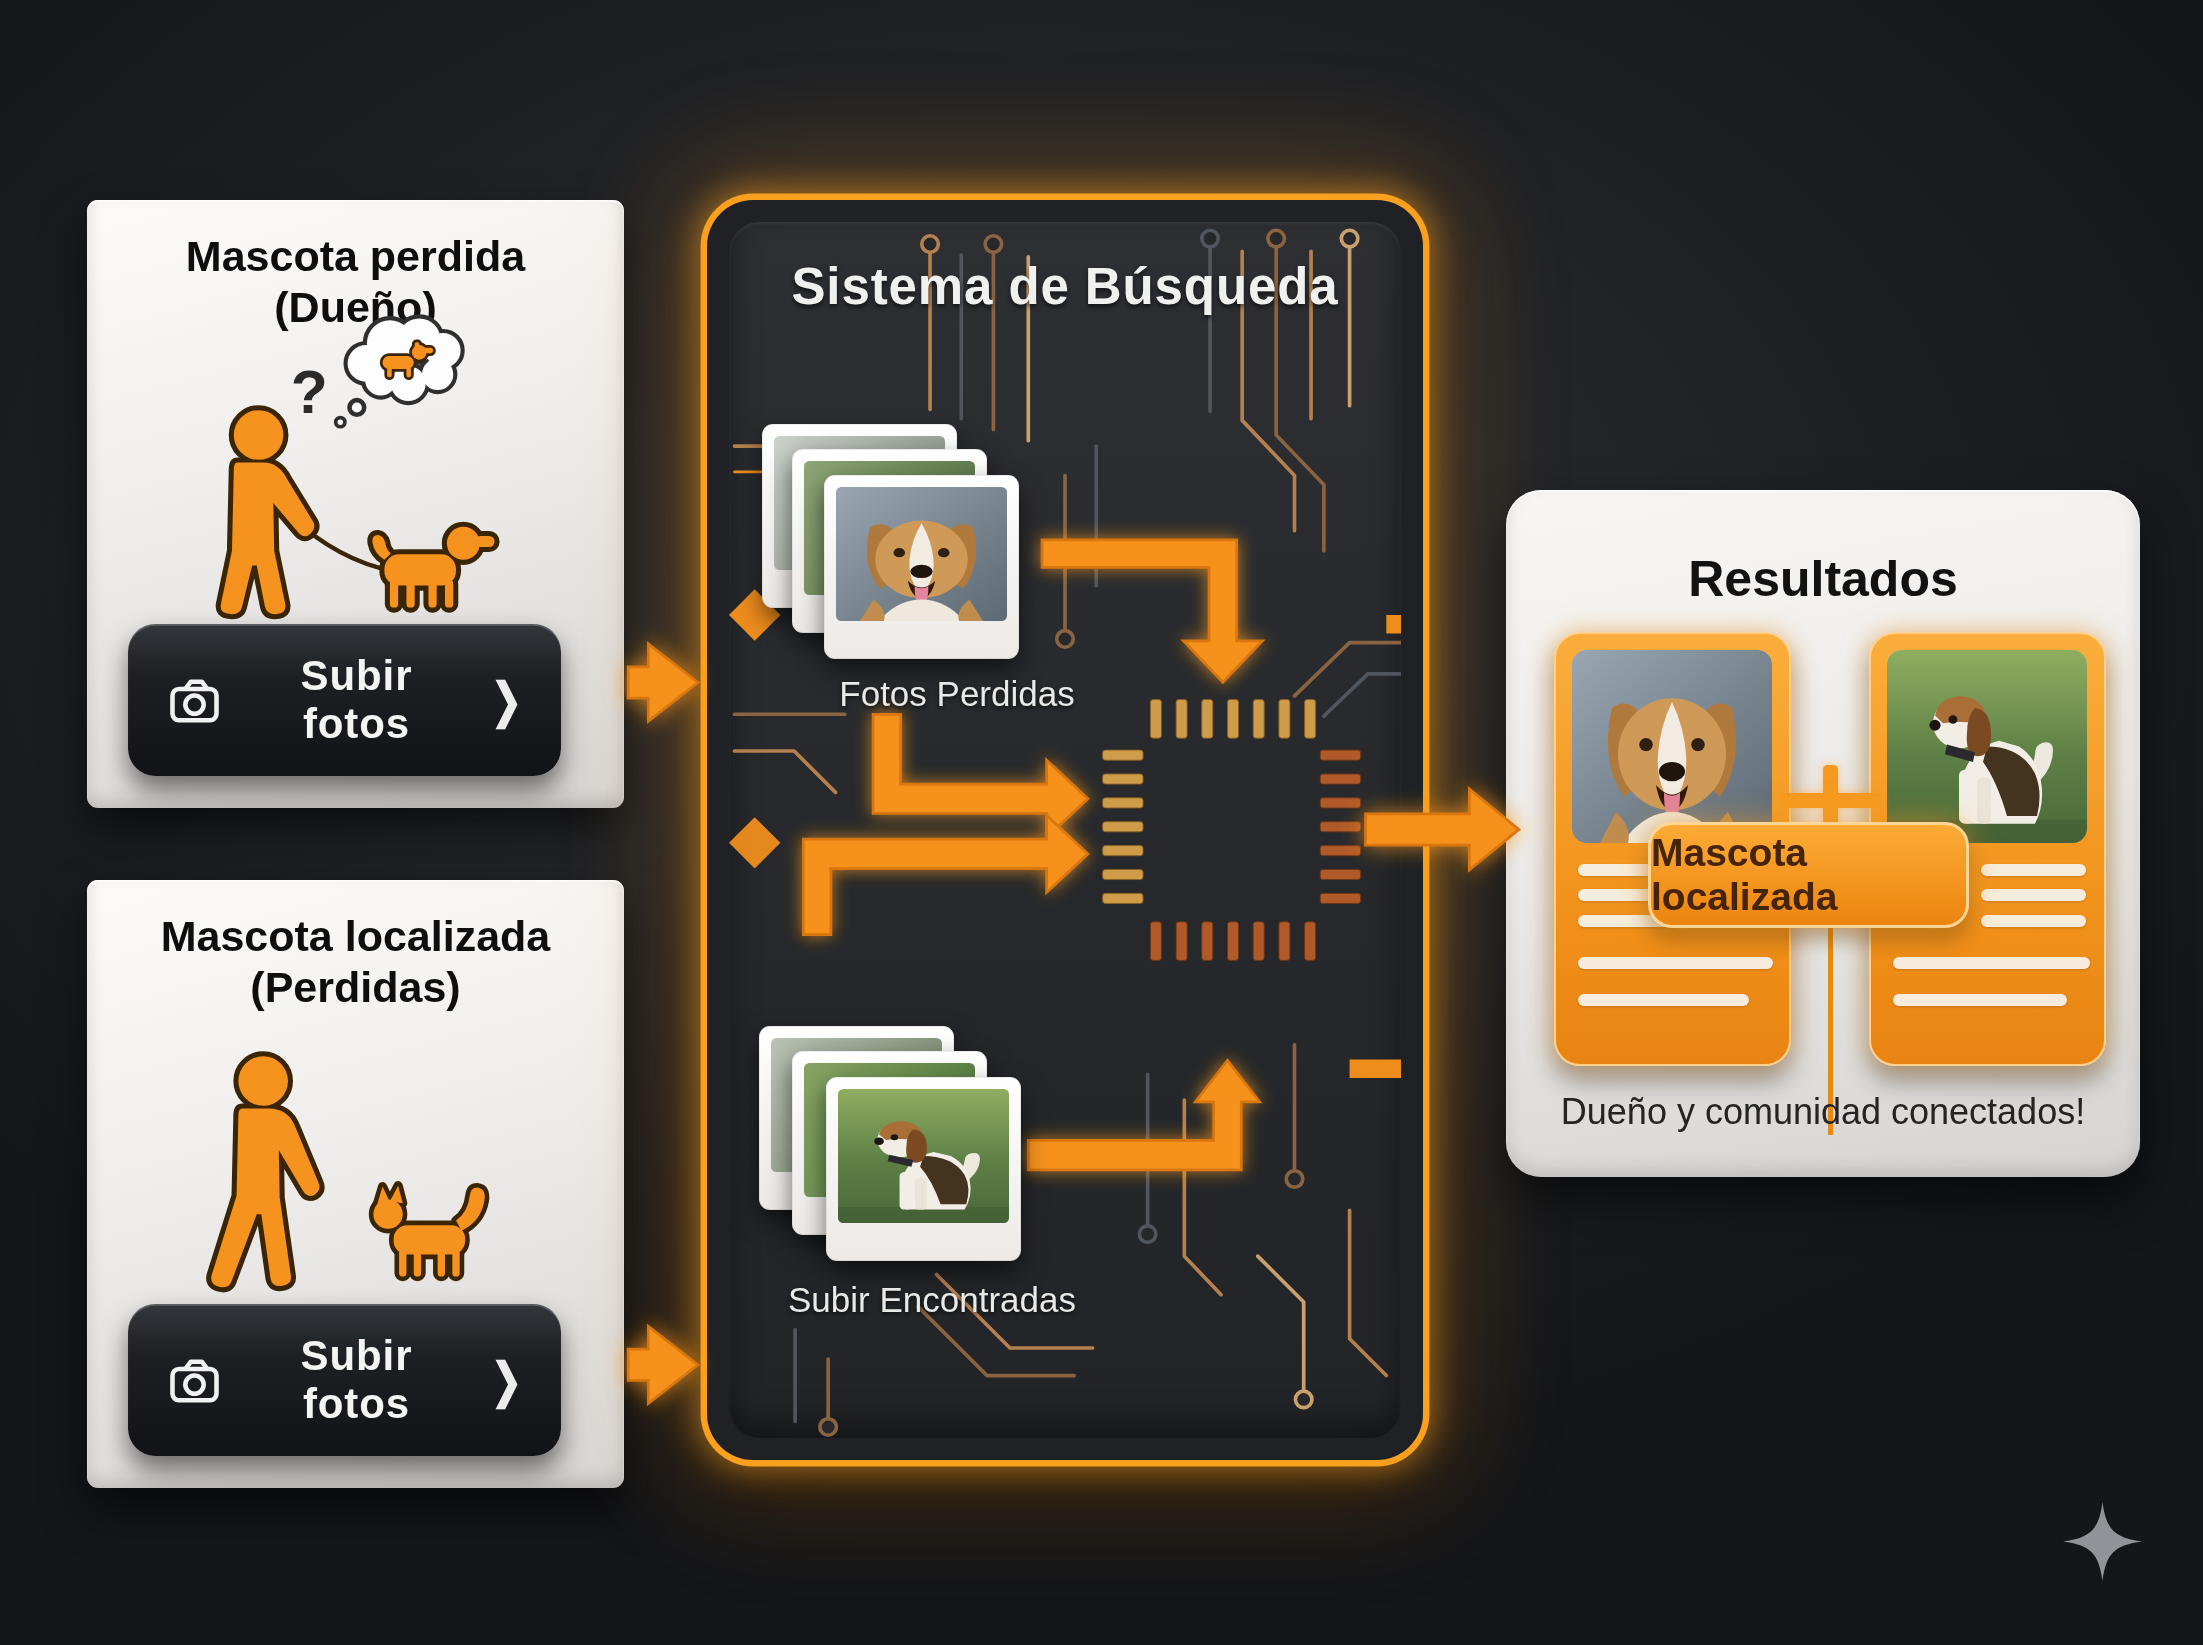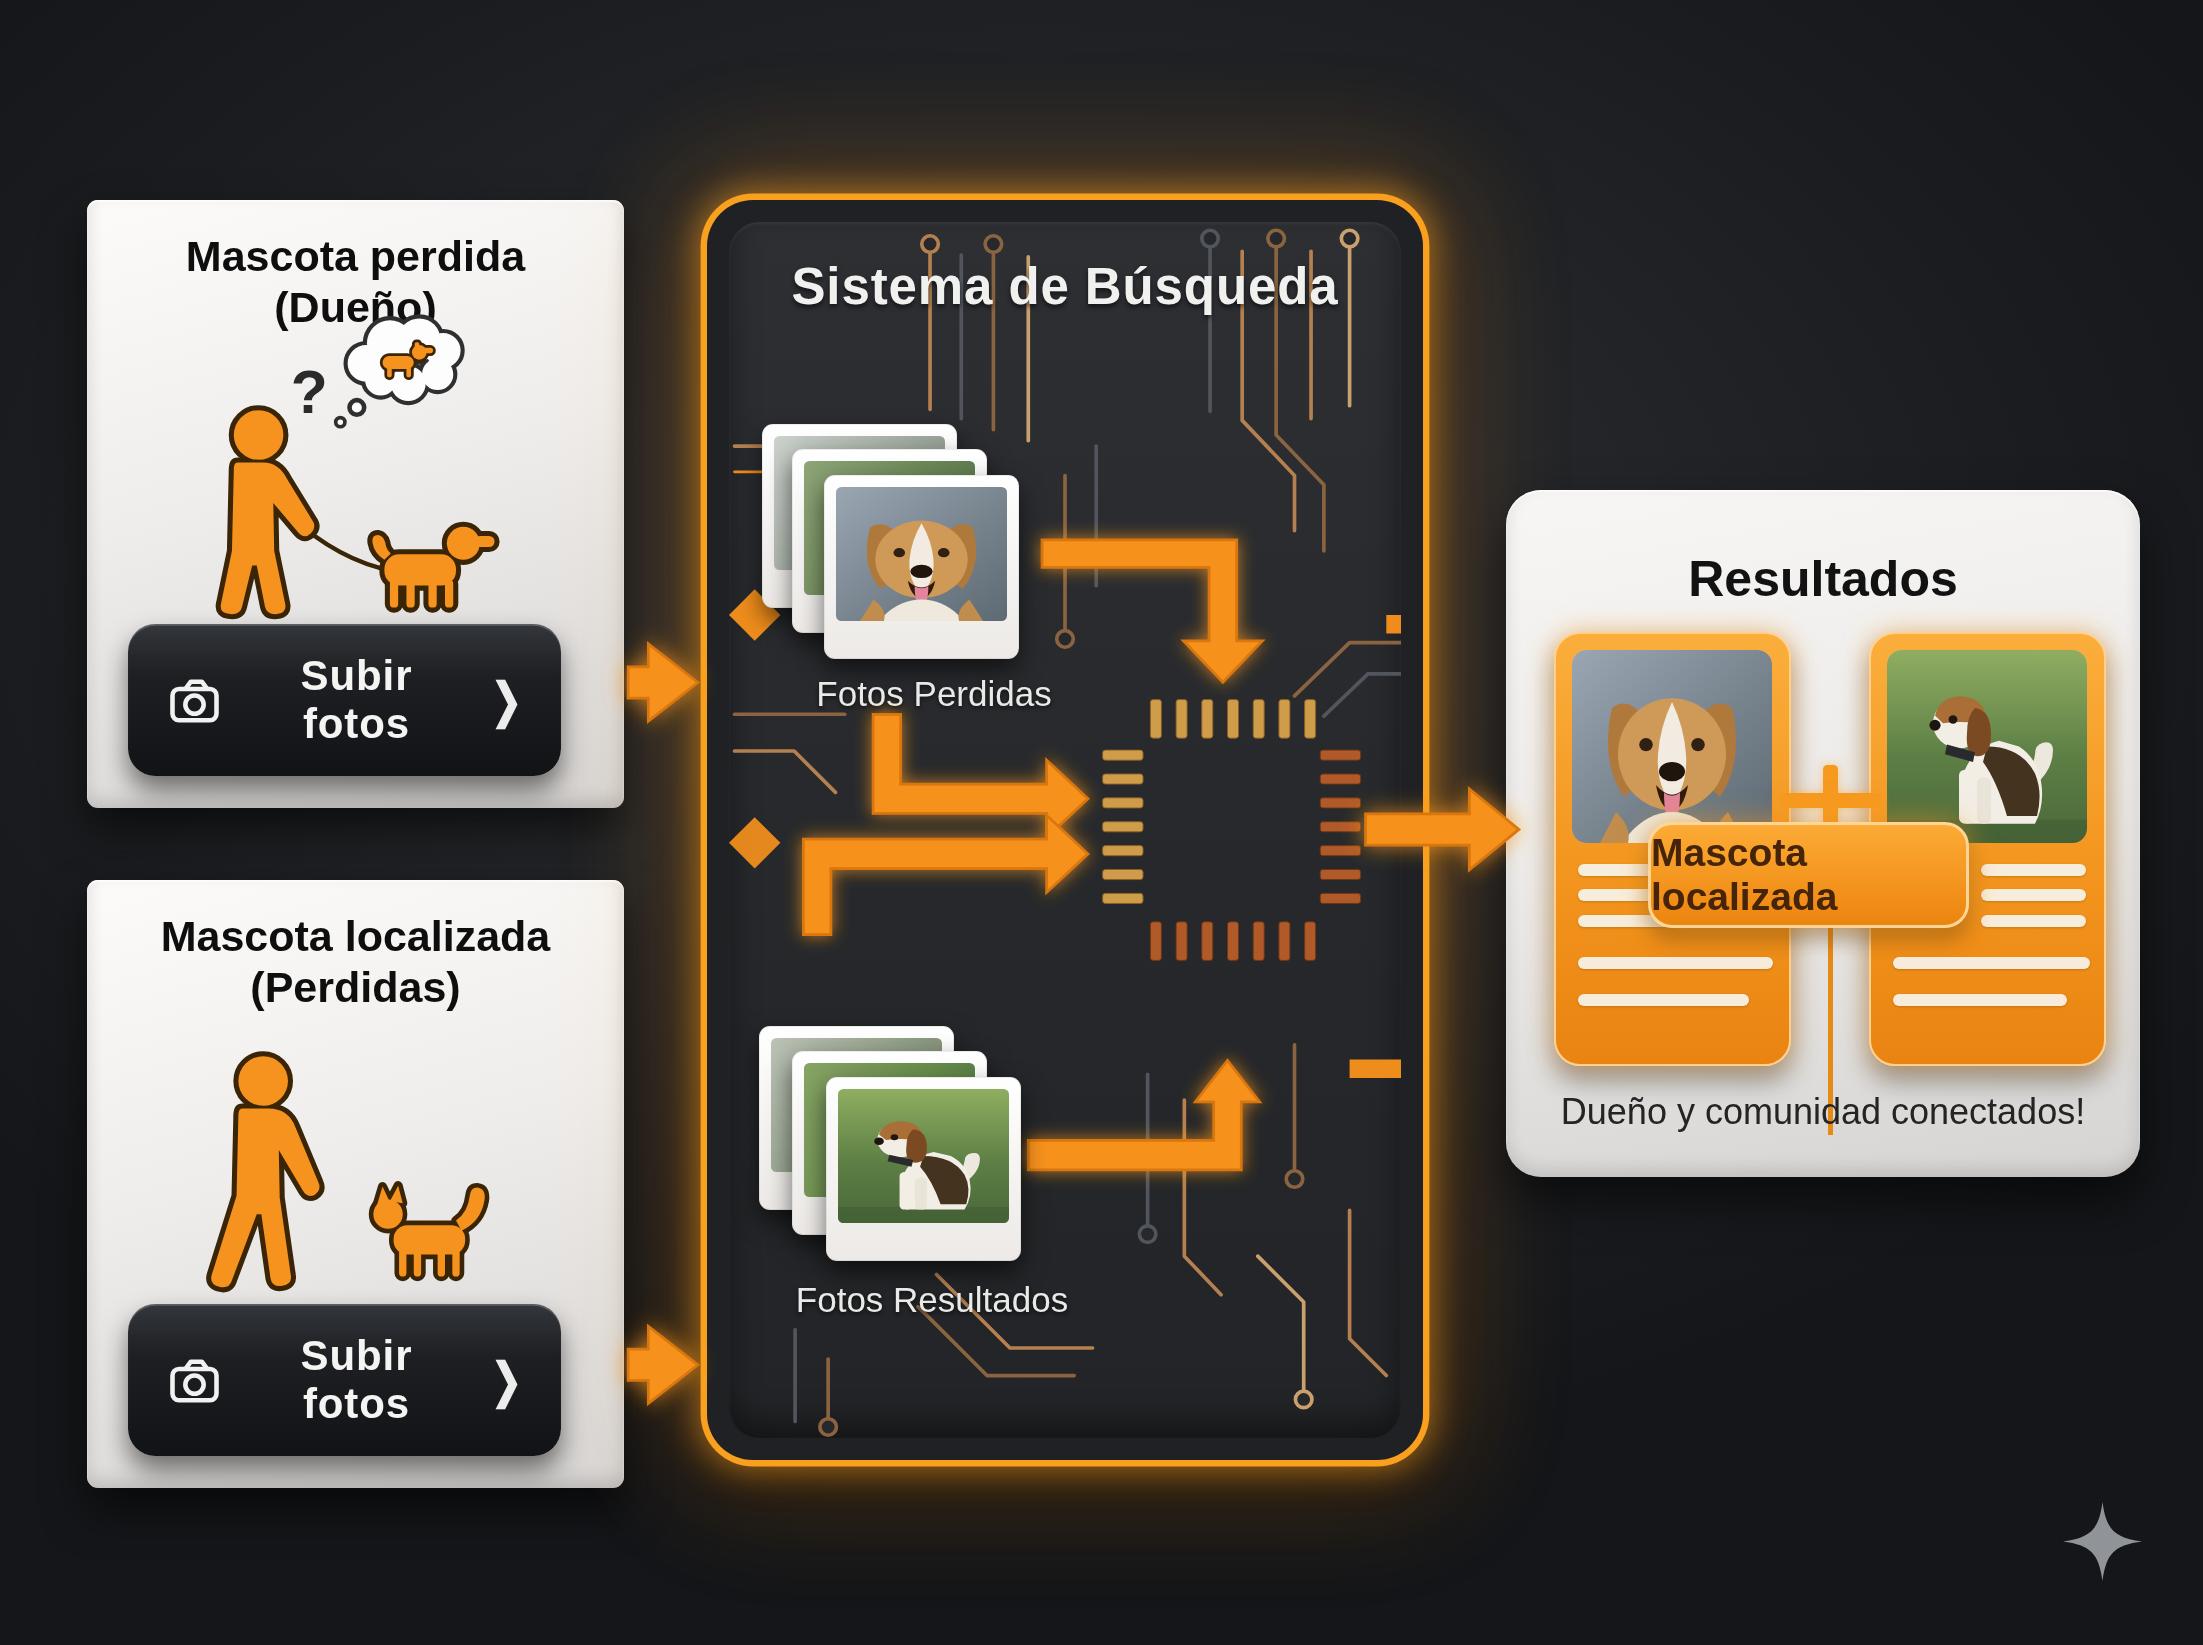--- a/index.html
+++ b/index.html
@@ -47,21 +47,21 @@
   .polaroid{position:absolute;width:195px;height:184px;border-radius:11px;padding:12px;box-sizing:border-box;
     background:linear-gradient(180deg,#ffffff 0%,#ece9e6 100%);
     box-shadow:0 11px 24px rgba(0,0,0,.55), inset 0 0 0 0.9px rgba(0,0,0,.08);}
   .ph{width:100%;height:134px;border-radius:5.5px;overflow:hidden;position:relative;}
   .ph svg{position:absolute;inset:0;width:100%;height:100%;}
   .ph-a{background:linear-gradient(125deg,#cdd2cd 0%,#a7b0a6 45%,#7d877b 100%);}
   .ph-b{background:linear-gradient(115deg,#8fa578 0%,#6d8a58 50%,#53704a 100%);}
   .ph-c{background:linear-gradient(125deg,#bcc3b7 0%,#93a089 50%,#6c7a60 100%);}
   .ph-d{background:linear-gradient(115deg,#87a464 0%,#678c4b 55%,#4d7240 100%);}
   .stack-label{position:absolute;font-size:35px;color:#e9e9e7;text-shadow:0 1.8px 4.6px rgba(0,0,0,.65);text-align:center;}
-  #label-lost{left:16px;top:474px;width:422px;}
+  #label-lost{left:0;top:474px;width:422px;padding-left:39px;}
   #label-found{left:0;top:1080px;width:450px;}
   #chip{position:absolute;left:434px;top:537px;width:181px;height:184px;border-radius:24px;
     background:radial-gradient(130% 130% at 30% 22%, #2f2416 0%, #1b140d 55%, #110c07 100%);
     box-shadow:0 14.7px 29px rgba(0,0,0,.65), inset 0 0.9px 1.8px rgba(255,220,150,.25);}
   #chip-frame{position:absolute;inset:13.8px;border:4.6px solid #f2cd85;border-radius:13px;
     box-shadow:0 0 16.5px rgba(255,200,90,.8), inset 0 0 16.5px rgba(255,190,80,.4);}
   #chip-label{position:absolute;inset:0;display:flex;align-items:center;justify-content:center;
     font-size:88px;font-weight:bold;color:#f6dfa8;letter-spacing:2.8px;
     text-shadow:0 0 18.4px rgba(255,210,110,.6), 0 2.8px 4.6px rgba(0,0,0,.85);}
   #analysis{position:absolute;left:313px;top:770px;width:422px;text-align:center;
@@ -376,21 +376,21 @@
     <div class="polaroid" style="left:85px;top:851px">
         <div class="ph ph-d"></div>
       </div>
     <div class="polaroid" style="left:119px;top:877px">
       <div class="ph">
           <svg viewBox="0 0 100 100" preserveAspectRatio="none">
             <use href="#beagle"></use>
           </svg>
         </div>
     </div>
-    <div class="stack-label" id="label-found">Fotos Resultados</div>
+    <div class="stack-label" id="label-found">Subir Encontradas</div>
   </div>
 
   <div id="results">
     <div id="results-title">Resultados</div>
 
     <div class="rcard" id="rcard-left">
       <div class="rphoto">
         <svg viewBox="0 0 100 100" preserveAspectRatio="none">
             <use href="#dogface"></use>
           </svg>

